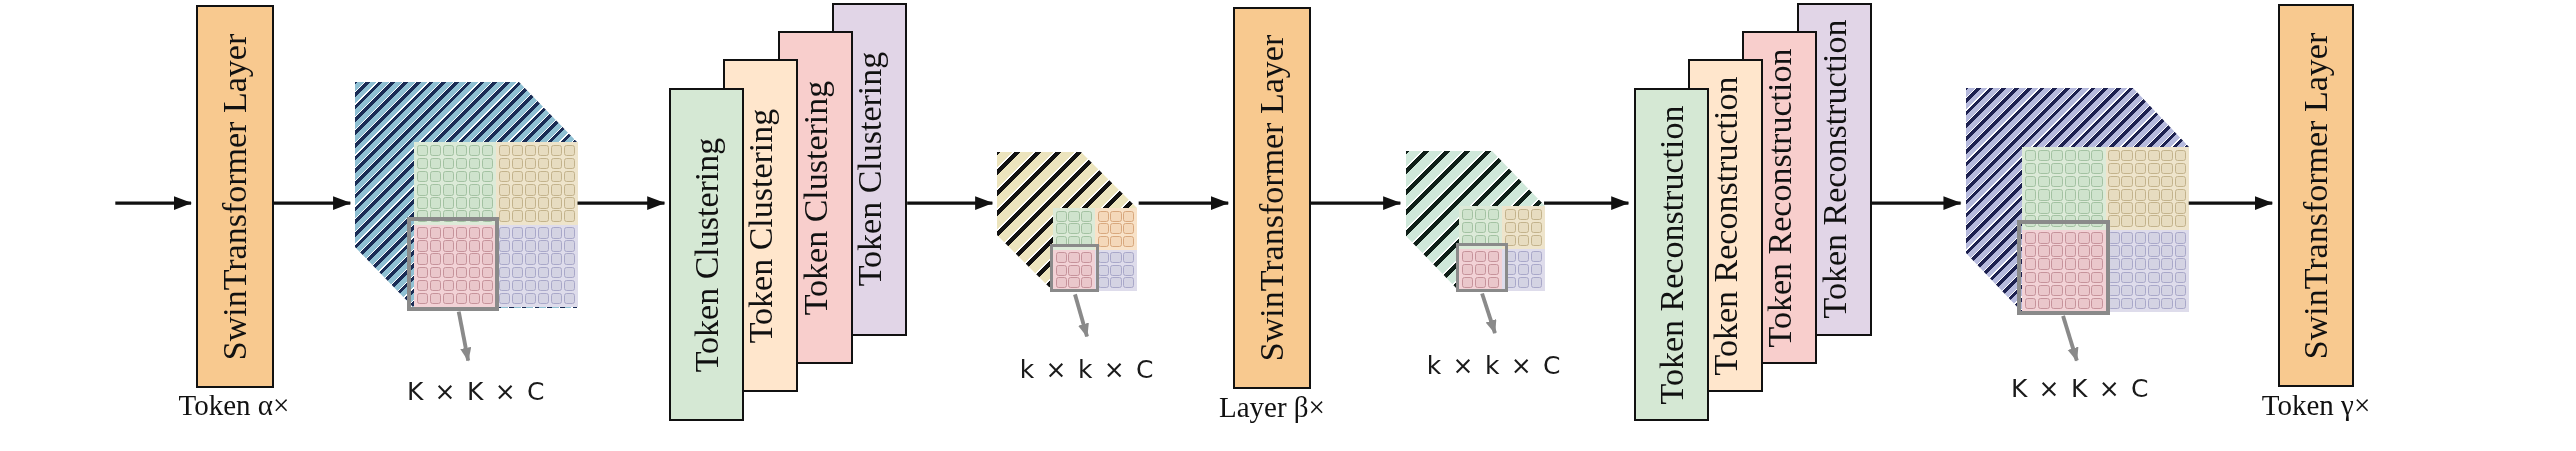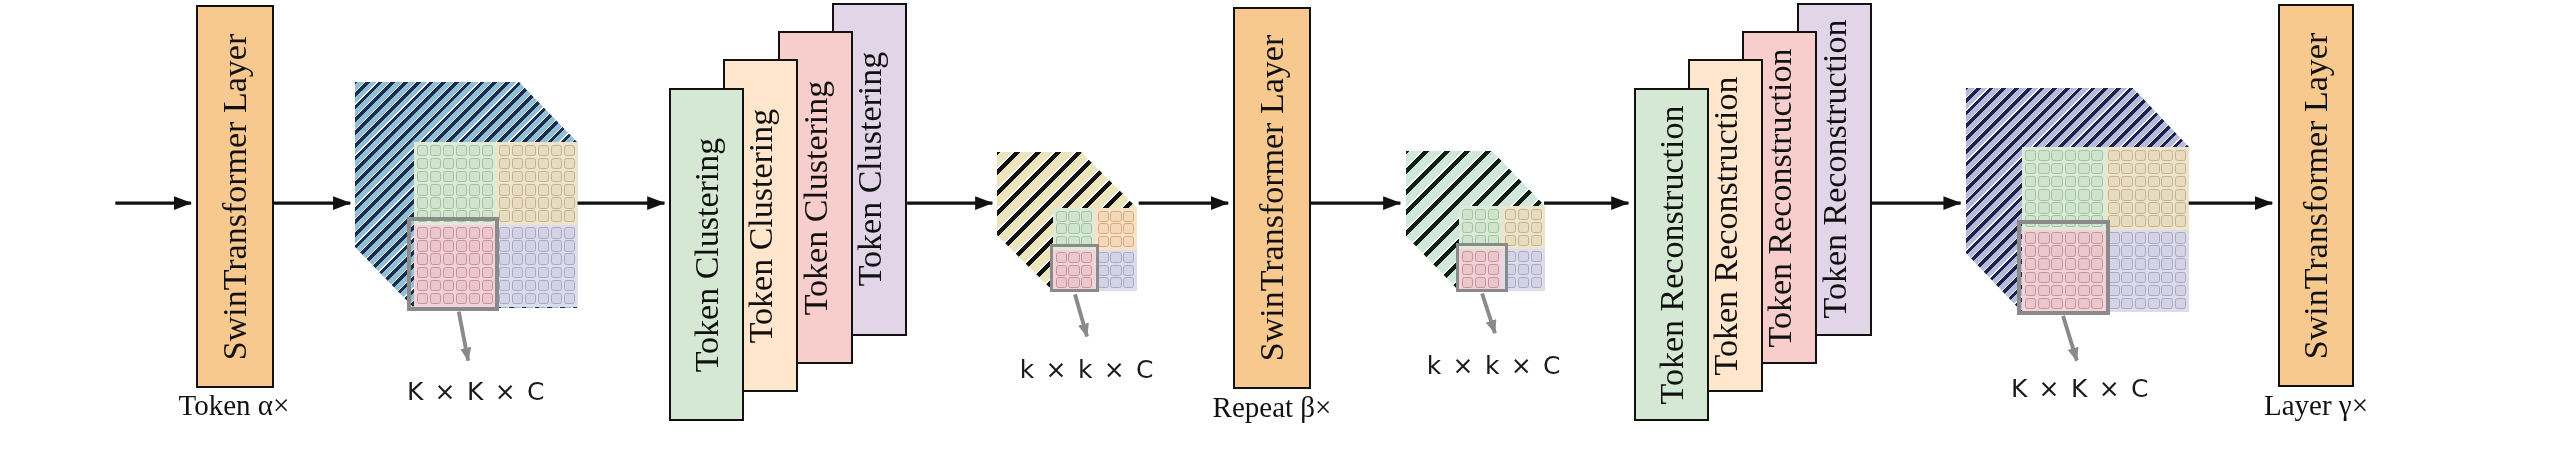--- a/index.html
+++ b/index.html
@@ -315,21 +315,21 @@
         <i></i>
       </div>
   </div>
   <div class="hl thin" style="left:53px;top:92px;width:49px;height:48px"></div>
 </div>
 <div class="dim-label" style="left:967px;top:355px">k × k × C</div>
 
 <div class="swin-box" style="left:1233px;top:6.9px;width:78px;height:382px">
   <span class="vtext">SwinTransformer Layer</span>
 </div>
-<div class="repeat-label" style="left:1143px;top:391px">Repeat β×</div>
+<div class="repeat-label" style="left:1143px;top:391px">Layer β×</div>
 
 <div class="cube" style="left:1406px;top:151px;width:139px;height:140px">
   <div class="depth stripes-teal" style="clip-path:polygon(0 0,86px 0,139px 55px,139px 140px,53px 140px,0 85px)"></div>
   <div class="face" style="left:53px;top:55px;width:86px;height:85px">
     <div class="quad q-green" style="grid-template-columns: repeat(3, 1fr); grid-template-rows: repeat(3, 1fr);">
         <i></i>
         <i></i>
         <i></i>
         <i></i>
         <i></i>
@@ -545,14 +545,14 @@
         <i></i>
       </div>
   </div>
   <div class="hl" style="left:51px;top:132px;width:93px;height:95px"></div>
 </div>
 <div class="dim-label" style="left:1960px;top:374px">K × K × C</div>
 
 <div class="swin-box" style="left:2278px;top:4.3px;width:76px;height:383px">
   <span class="vtext">SwinTransformer Layer</span>
 </div>
-<div class="repeat-label" style="left:2187px;top:389px">Layer γ×</div>
+<div class="repeat-label" style="left:2187px;top:389px">Token γ×</div>
 
 
 </body></html>

